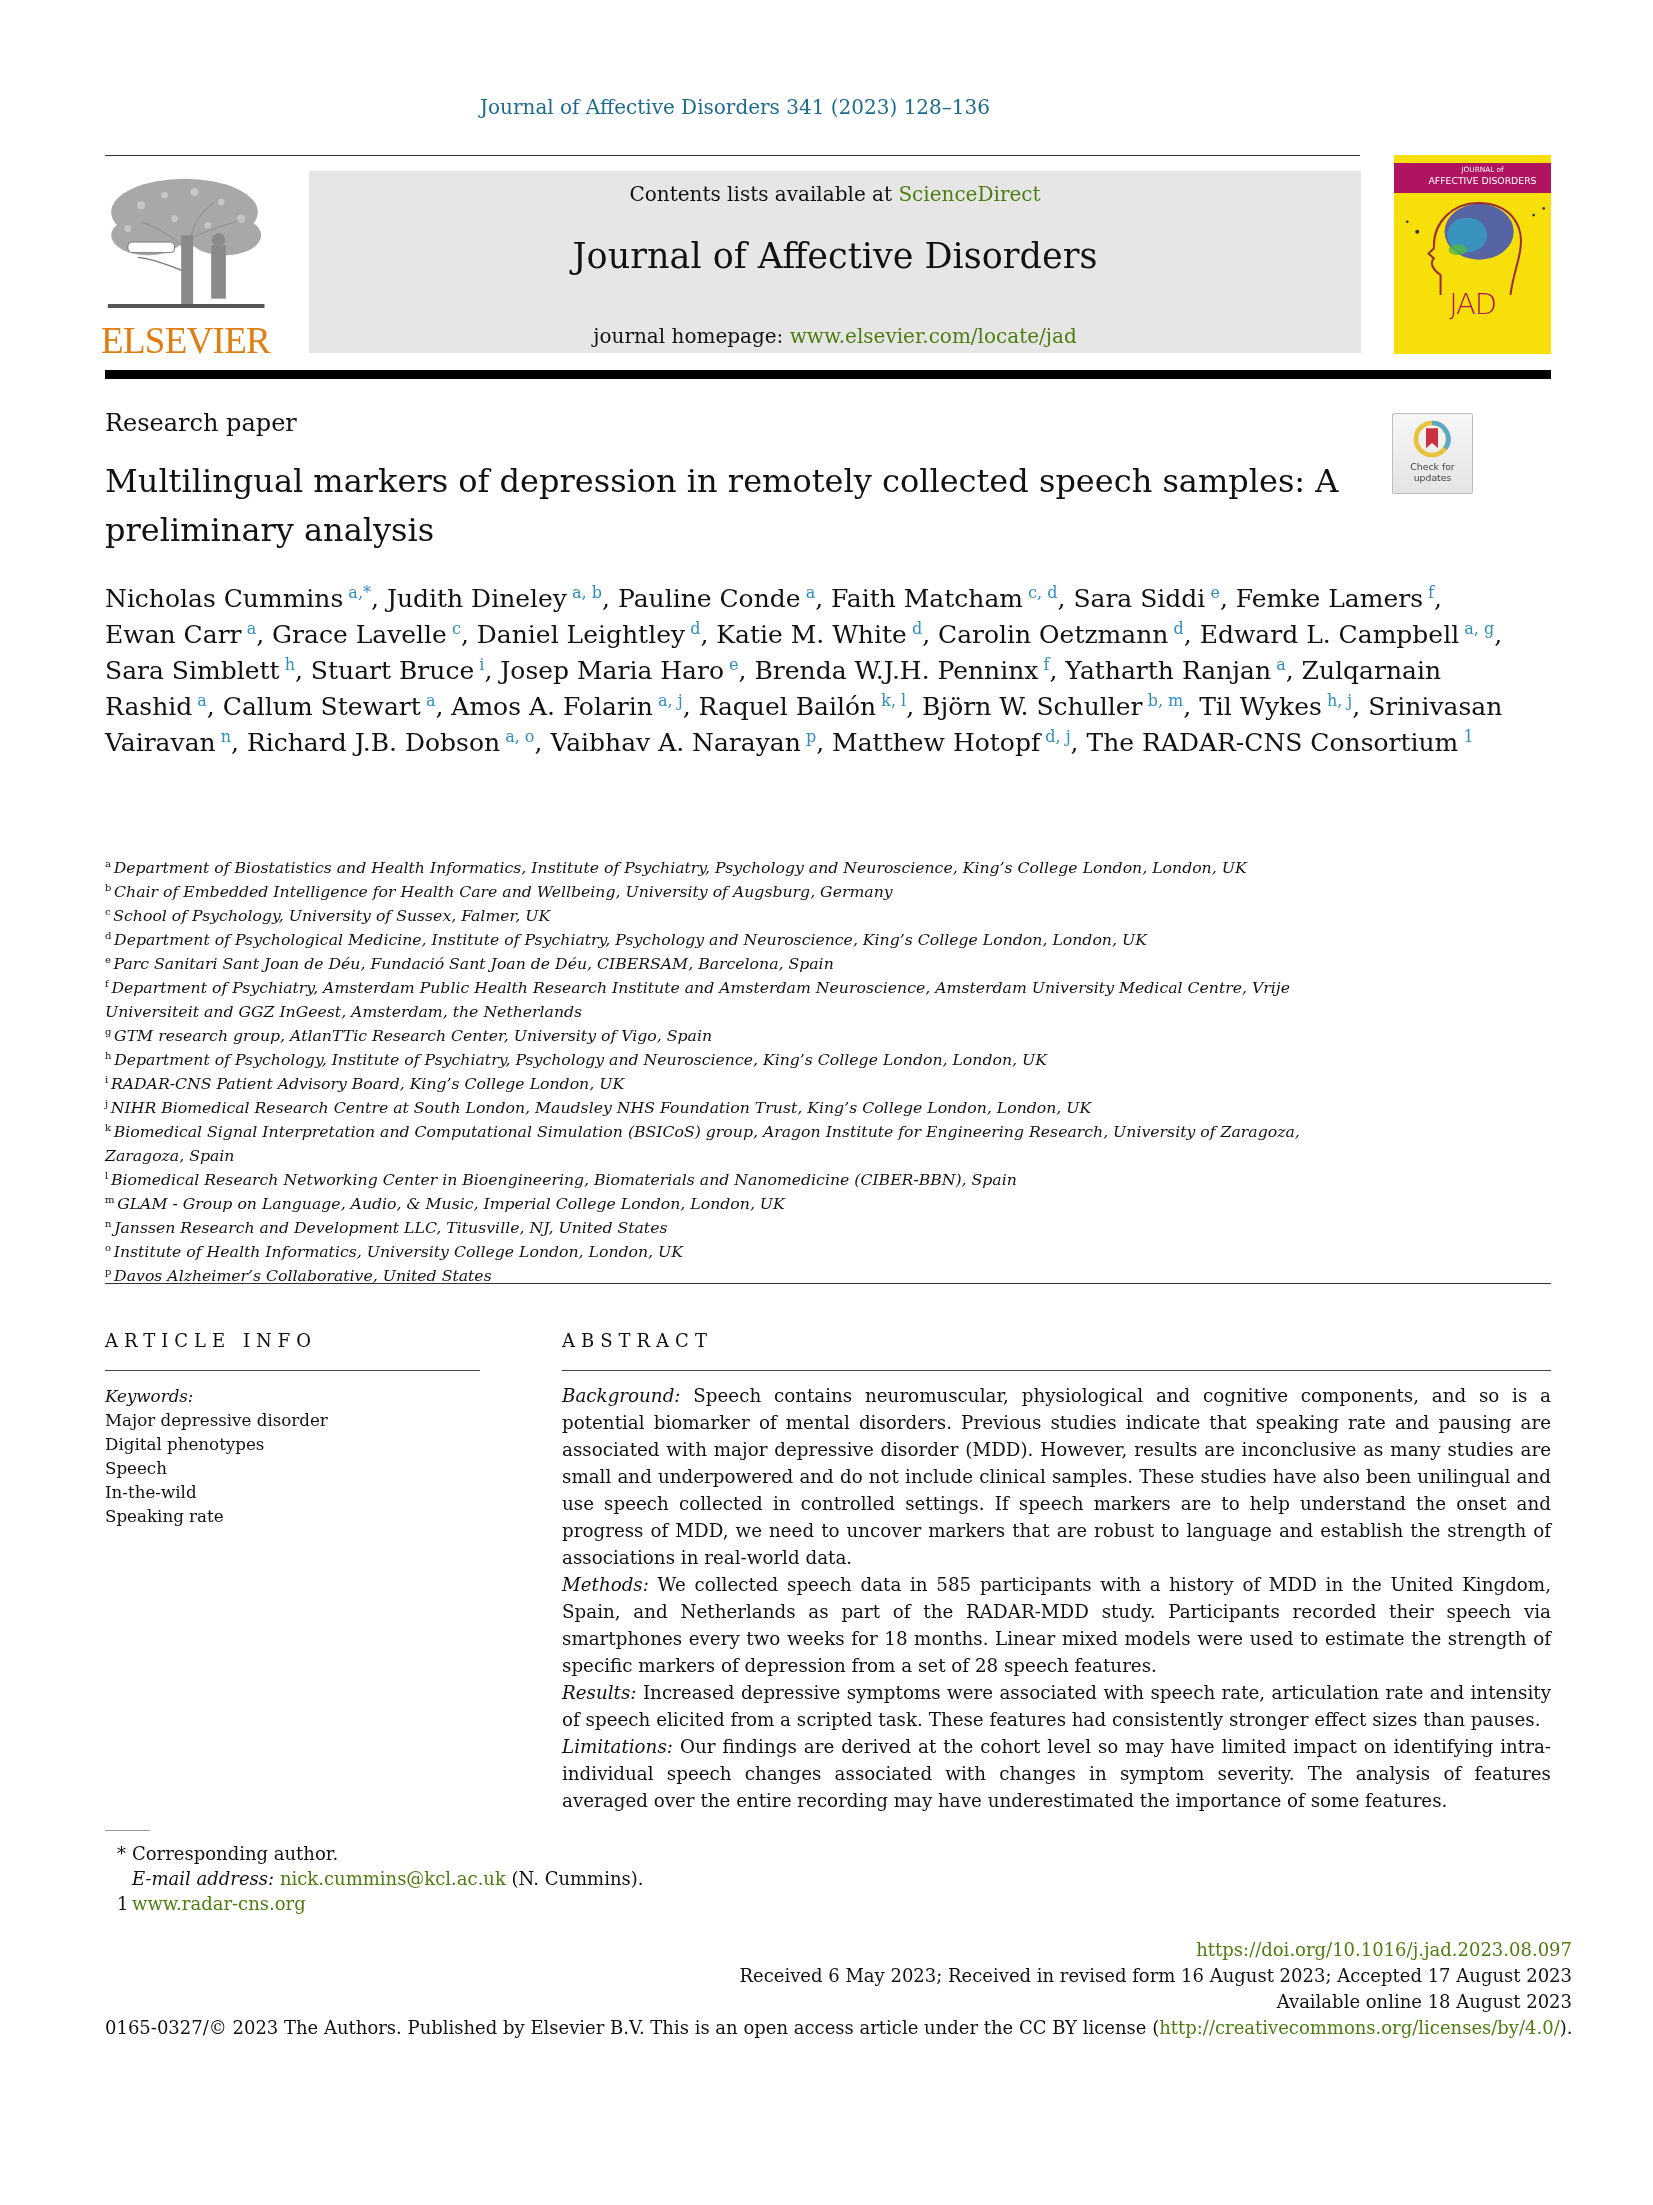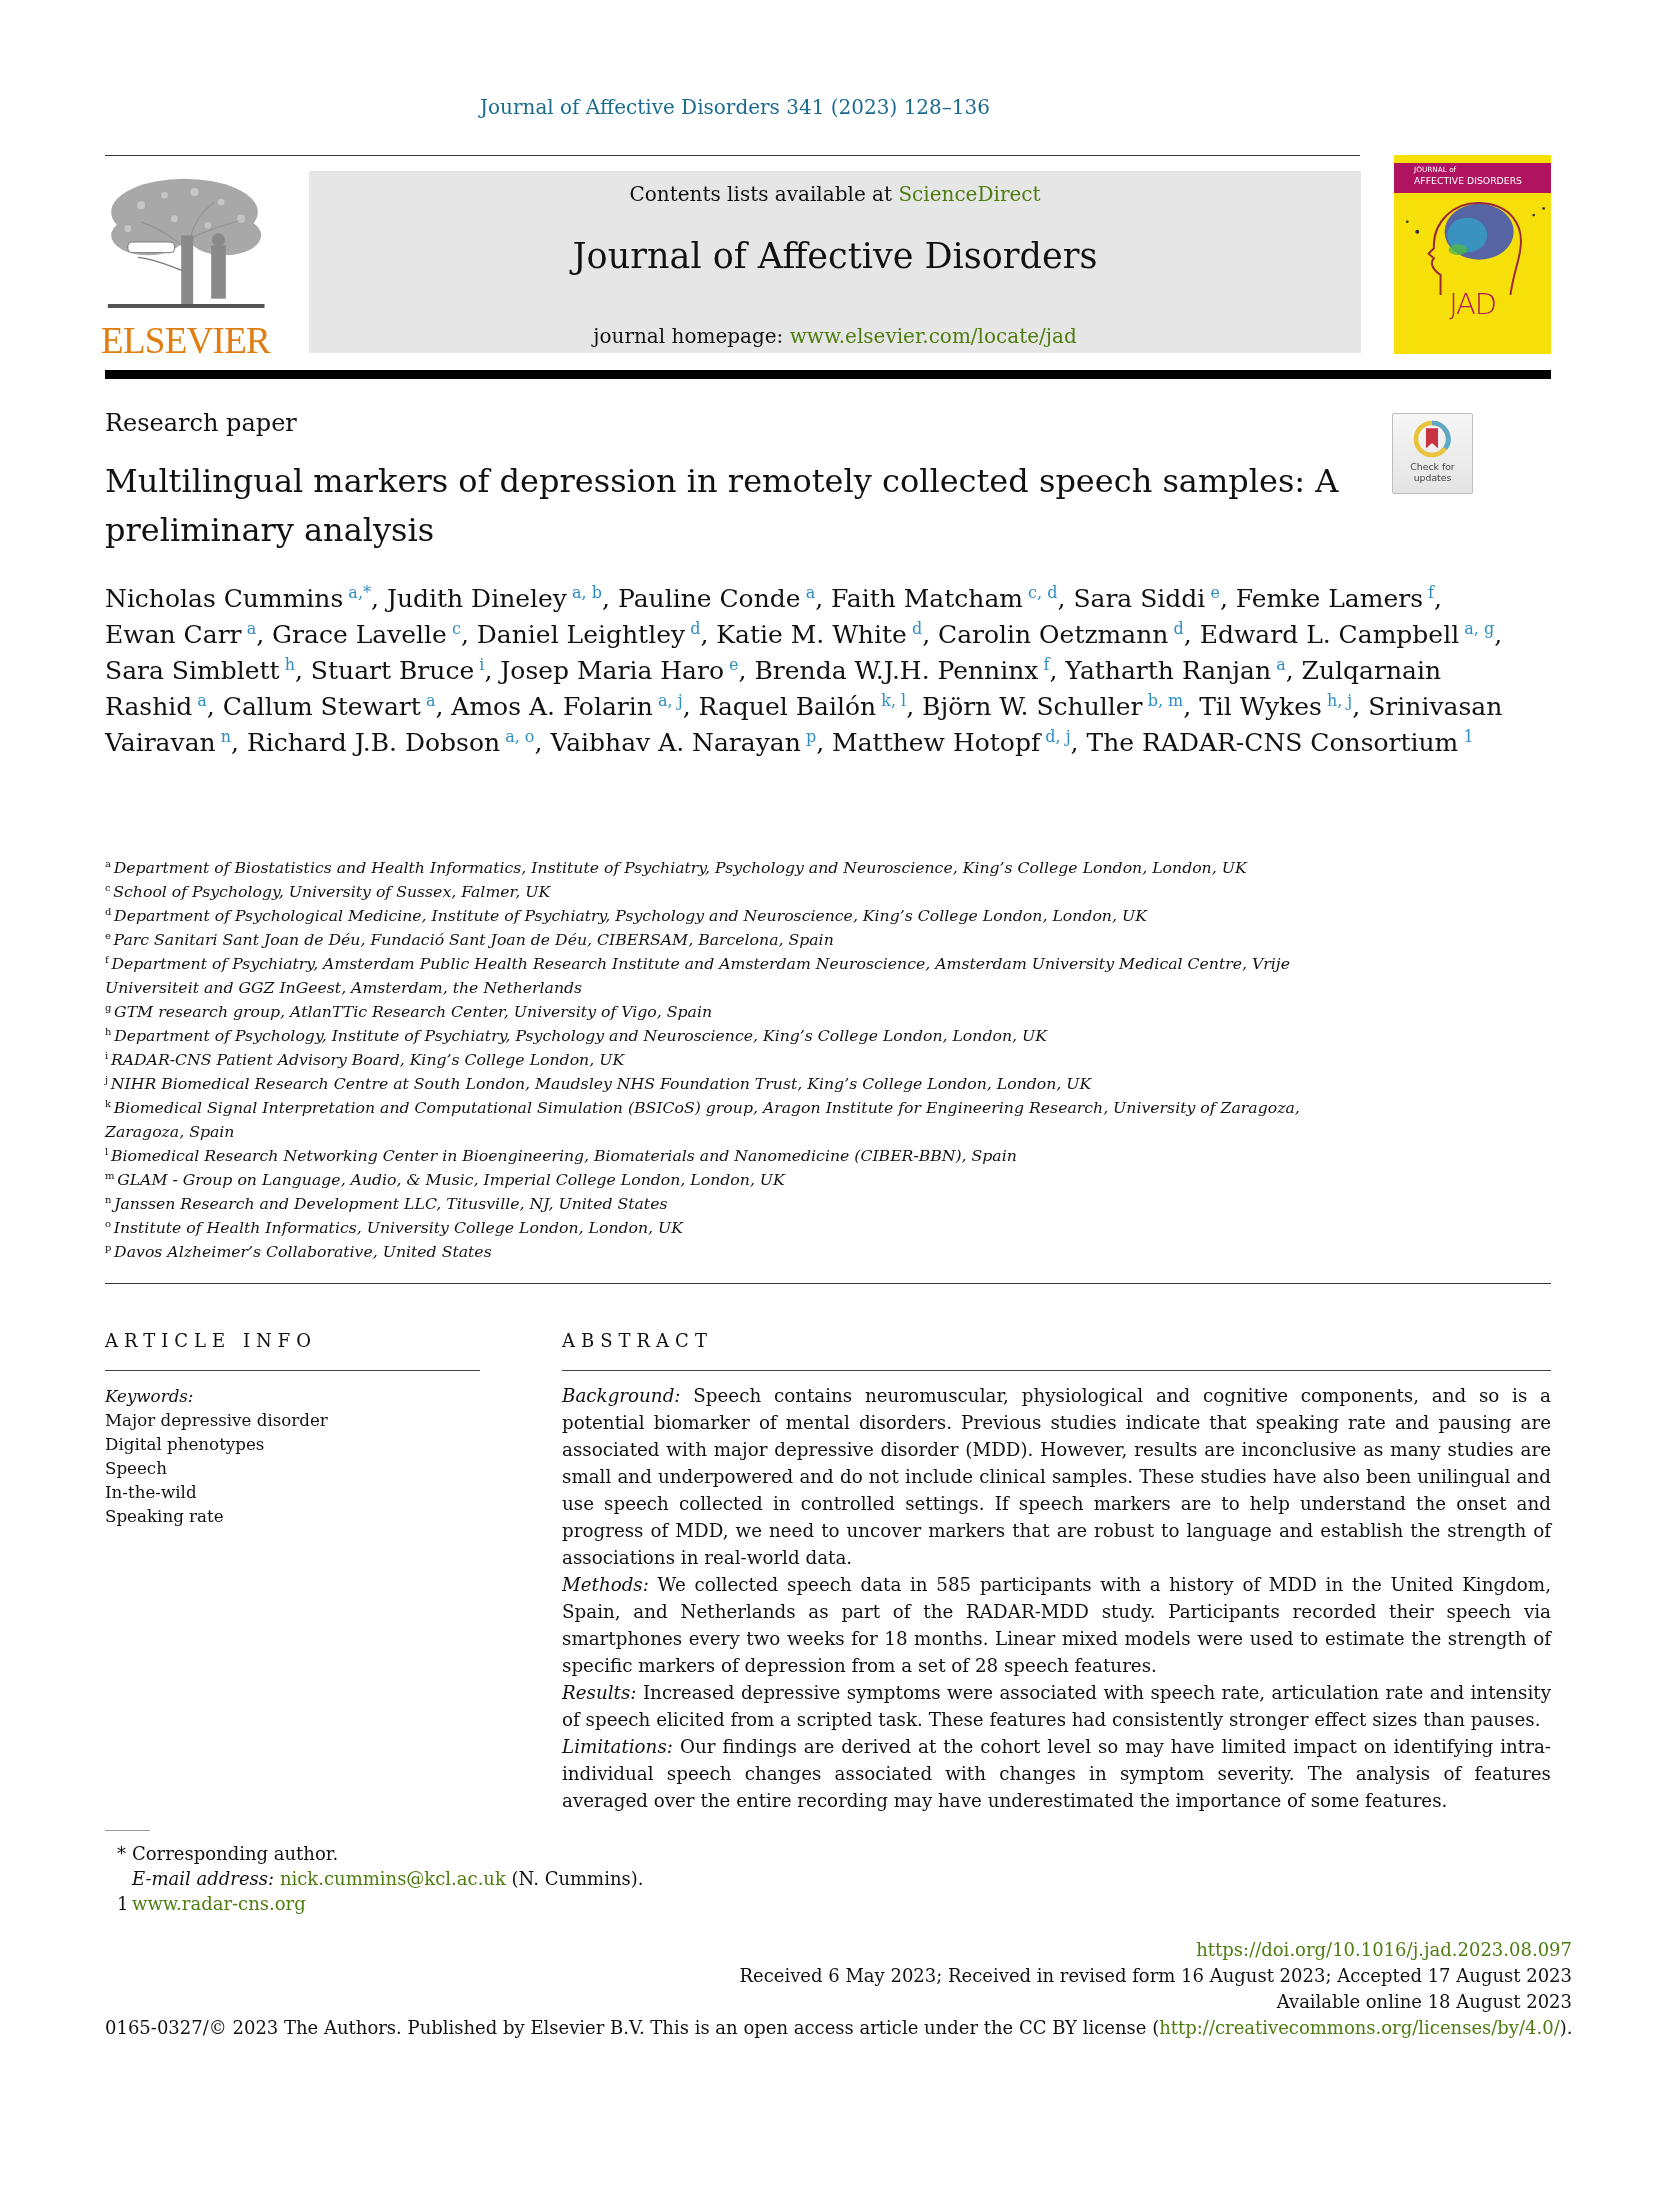--- a/index.html
+++ b/index.html
@@ -11,21 +11,21 @@
   .thin-rule { top: 155px; left: 105px; width: 1255px; height: 1.3px; background: #333; }
   .elsevier-logo { left: 101px; top: 172px; width: 167px; height: 187px; }
   .elsevier-word { position: absolute; bottom: 0; left: 0; width: 167px; text-align: center;
                    font-family: "Liberation Serif", serif; font-size: 37px; color: #e07d10; letter-spacing: -0.7px; line-height: 1; }
   .header-box { left: 309px; top: 171px; width: 1052px; height: 182px; background: #e6e6e6; }
   .header-box .contents { position: absolute; top: 10.7px; width: 100%; text-align: center; font-size: 20px; }
   .header-box .jtitle { position: absolute; top: 65px; width: 100%; text-align: center; font-size: 35px; }
   .header-box .homepage { position: absolute; top: 153px; width: 100%; text-align: center; font-size: 20px; }
   .cover { left: 1394px; top: 155px; width: 157px; height: 199px; background: #f7df0a; overflow: hidden; }
   .cover .band { position: absolute; top: 8px; left: 0; width: 100%; height: 30px; background: #b0135f; }
-  .cover .band div { color: #fff; font-family: "DejaVu Sans", sans-serif; line-height: 1; margin-left: 20px; }
+  .cover .band div { color: #fff; text-align: center; font-family: "DejaVu Sans", sans-serif; line-height: 1; margin-left: 20px; }
   .cover .band .l1 { font-size: 7.3px; margin-top: 3.3px; }
   .cover .band .l2 { font-size: 9.3px; margin-top: 2px; }
   .cover .jad { position: absolute; top: 132px; left: 0; width: 100%; text-align: center;
                 font-family: "DejaVu Sans", sans-serif; font-size: 29px; color: #b0135f; font-weight: 300; letter-spacing: -1.3px; }
   .thick-bar { left: 105px; top: 370px; width: 1446px; height: 8.7px; background: #000; }
   .research-paper { left: 105px; top: 409px; font-size: 24px; }
   .title { left: 105px; top: 457px; width: 1267px; font-size: 32px; line-height: 49px; }
   .check-updates { left: 1392px; top: 413px; width: 79px; height: 79px; border: 0.7px solid #bdbdbd; background: linear-gradient(#f6f6f6,#e4e4e4); border-radius: 2px; }
   .check-updates .lbl { position: absolute; top: 48px; width: 100%; text-align: center;
                         font-family: "DejaVu Sans", sans-serif; font-size: 9.3px; line-height: 10.7px; color: #444; }
@@ -131,20 +131,21 @@
     <path d="M30 6 A24 24 0 0 1 50 44" fill="none" stroke="#5aa8c8" stroke-width="7"></path>
     <path d="M21 14 L39 14 L39 44 L30 36 L21 44 Z" fill="#c9323f"></path>
   </svg>
   <div class="lbl">Check for updates</div>
 </div>
 
 <div class="abs authors" id="authors"><span>Nicholas Cummins</span><sup> a,*</sup>, <span>Judith Dineley</span><sup> a, b</sup>, <span>Pauline Conde</span><sup> a</sup>, <span>Faith Matcham</span><sup> c, d</sup>, <span>Sara Siddi</span><sup> e</sup>, <span>Femke Lamers</span><sup> f</sup>, <span>Ewan Carr</span><sup> a</sup>, <span>Grace Lavelle</span><sup> c</sup>, <span>Daniel Leightley</span><sup> d</sup>, <span>Katie M. White</span><sup> d</sup>, <span>Carolin Oetzmann</span><sup> d</sup>, <span>Edward L. Campbell</span><sup> a, g</sup>, <span>Sara Simblett</span><sup> h</sup>, <span>Stuart Bruce</span><sup> i</sup>, <span>Josep Maria Haro</span><sup> e</sup>, <span>Brenda W.J.H. Penninx</span><sup> f</sup>, <span>Yatharth Ranjan</span><sup> a</sup>, <span>Zulqarnain Rashid</span><sup> a</sup>, <span>Callum Stewart</span><sup> a</sup>, <span>Amos A. Folarin</span><sup> a, j</sup>, <span>Raquel Bailón</span><sup> k, l</sup>, <span>Björn W. Schuller</span><sup> b, m</sup>, <span>Til Wykes</span><sup> h, j</sup>, <span>Srinivasan Vairavan</span><sup> n</sup>, <span>Richard J.B. Dobson</span><sup> a, o</sup>, <span>Vaibhav A. Narayan</span><sup> p</sup>, <span>Matthew Hotopf</span><sup> d, j</sup>, <span>The RADAR-CNS Consortium</span><sup> 1</sup></div>
 
 <div class="abs affiliations" id="affiliations">
     <div><sup>a</sup><span>Department of Biostatistics and Health Informatics, Institute of Psychiatry, Psychology and Neuroscience, King’s College London, London, UK</span></div>
+    <div><sup>b</sup><span>Chair of Embedded Intelligence for Health Care and Wellbeing, University of Augsburg, Germany</span></div>
     <div><sup>c</sup><span>School of Psychology, University of Sussex, Falmer, UK</span></div>
     <div><sup>d</sup><span>Department of Psychological Medicine, Institute of Psychiatry, Psychology and Neuroscience, King’s College London, London, UK</span></div>
     <div><sup>e</sup><span>Parc Sanitari Sant Joan de Déu, Fundació Sant Joan de Déu, CIBERSAM, Barcelona, Spain</span></div>
     <div><sup>f</sup><span>Department of Psychiatry, Amsterdam Public Health Research Institute and Amsterdam Neuroscience, Amsterdam University Medical Centre, Vrije Universiteit and GGZ InGeest, Amsterdam, the Netherlands</span></div>
     <div><sup>g</sup><span>GTM research group, AtlanTTic Research Center, University of Vigo, Spain</span></div>
     <div><sup>h</sup><span>Department of Psychology, Institute of Psychiatry, Psychology and Neuroscience, King’s College London, London, UK</span></div>
     <div><sup>i</sup><span>RADAR-CNS Patient Advisory Board, King’s College London, UK</span></div>
     <div><sup>j</sup><span>NIHR Biomedical Research Centre at South London, Maudsley NHS Foundation Trust, King’s College London, London, UK</span></div>
     <div><sup>k</sup><span>Biomedical Signal Interpretation and Computational Simulation (BSICoS) group, Aragon Institute for Engineering Research, University of Zaragoza, Zaragoza, Spain</span></div>
     <div><sup>l</sup><span>Biomedical Research Networking Center in Bioengineering, Biomaterials and Nanomedicine (CIBER-BBN), Spain</span></div>

